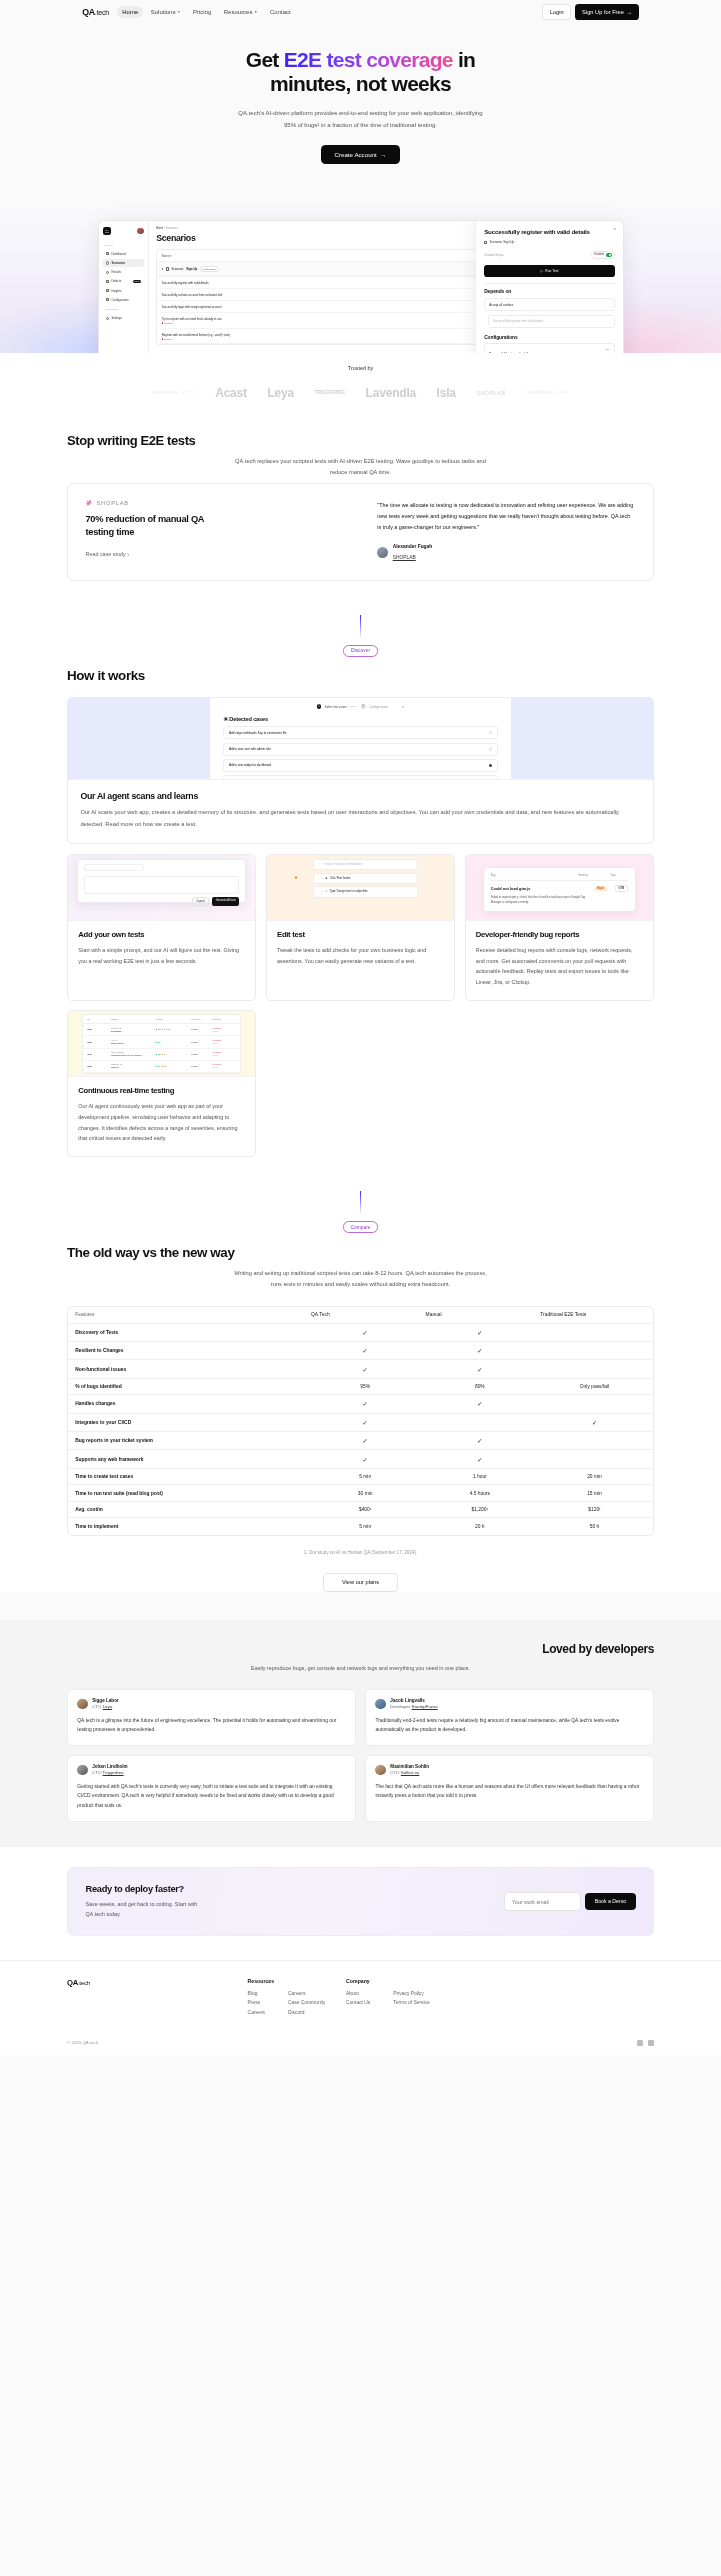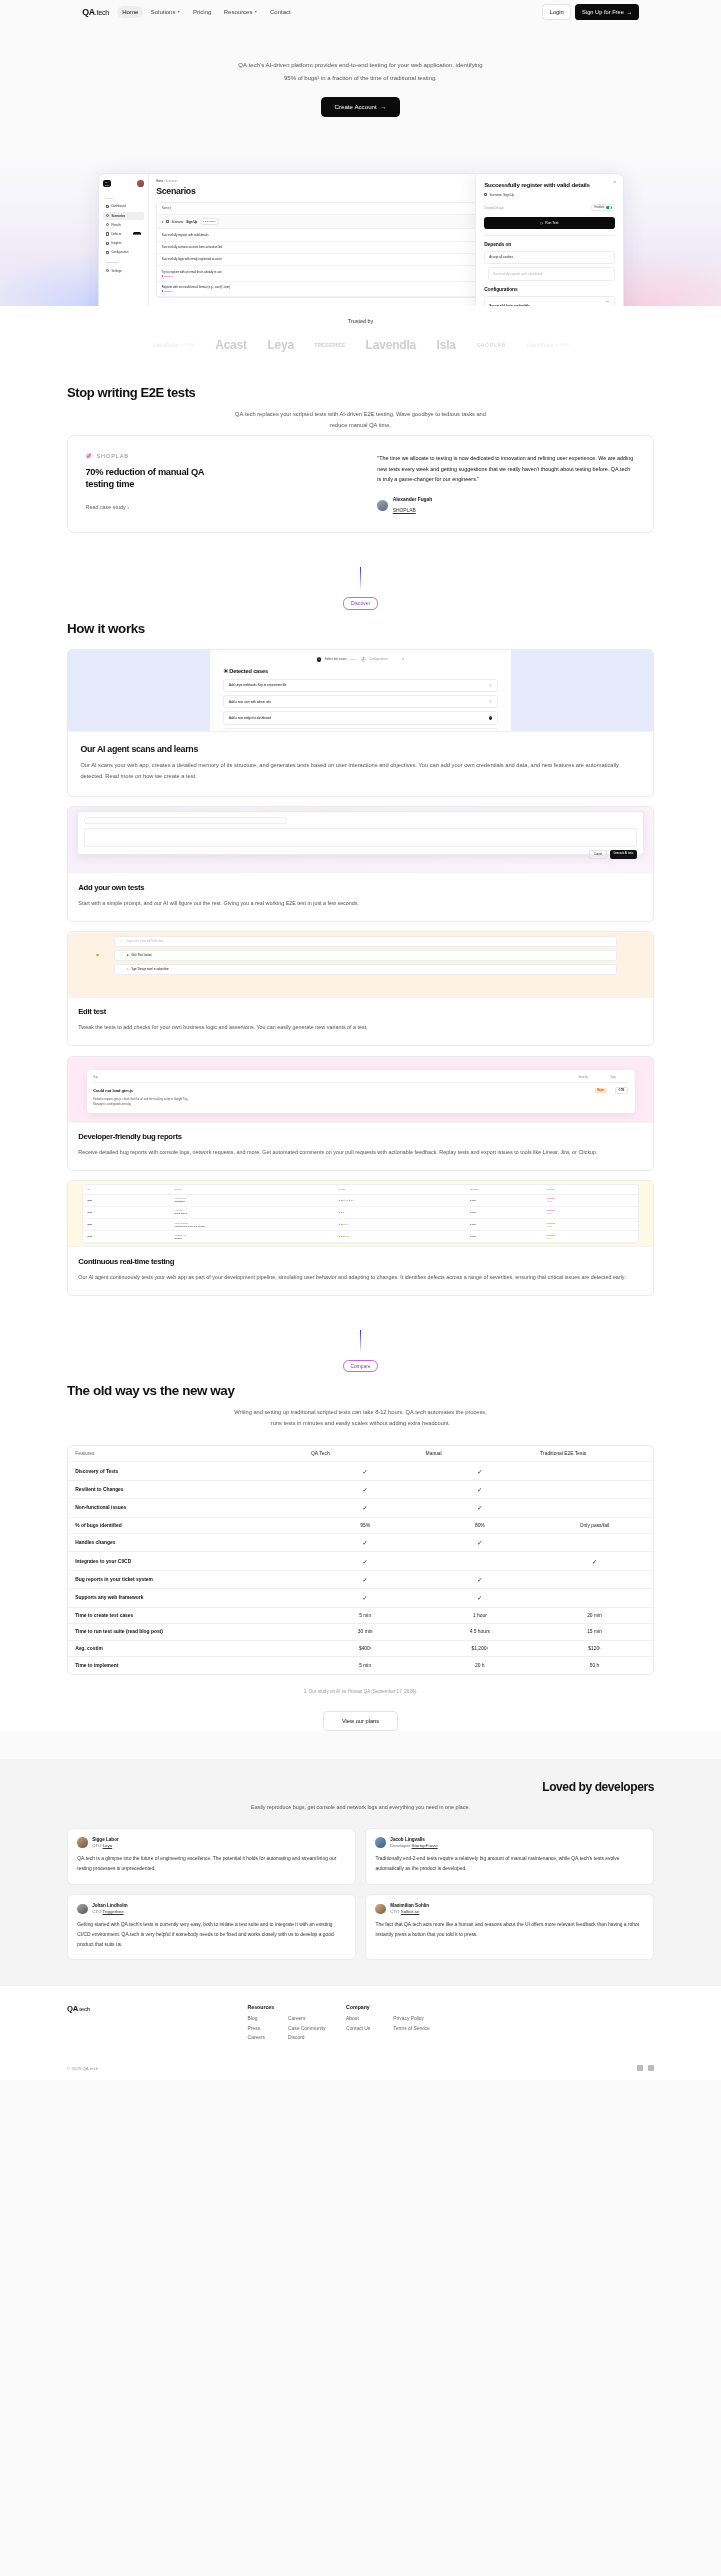--- a/index.html
+++ b/index.html
@@ -107,21 +107,21 @@
   .pill{display:block;width:fit-content;margin:7.2px auto 0;border:0.5px solid #c06ad8;border-radius:5.7px;font-size:4.9px;padding:2.6px 6.7px;
     background:linear-gradient(90deg,#4a2bf0,#c0399f);-webkit-background-clip:text;background-clip:text;color:transparent}
   .sec h2.big{margin-top:11.3px;font-size:13.4px}
 
   
   .fcard{border:0.5px solid #ebebeb;border-radius:5px;background:#fff;overflow:hidden;margin-top:13.4px}
   .fcard .media{height:82px;position:relative;overflow:hidden;border-bottom:0.5px solid #f2f2f2}
   .fcard .body{padding:11.3px 12.4px 13.4px}
   .fcard h3{font-size:8.8px;font-weight:bold;letter-spacing:-0.3px}
   .fcard p{margin-top:6.2px;font-size:5.7px;line-height:2;color:#555}
-  .grid2{display:grid;grid-template-columns:1fr;gap:9.3px;margin-top:9.3px}
+  .grid2{display:grid;grid-template-columns:1fr 1fr 1fr;gap:9.3px;margin-top:9.3px}
   .grid2 .fcard{margin-top:0}
   .grid2 .media{height:66px}
   .grid2 .body{padding:9.3px 10.3px 12.4px}
   .grid2 h3{font-size:7.7px}
   .grid2 p{font-size:5.4px;line-height:1.95}
 
   .m-blue{background:#eef0fd}
   .m-purple{background:linear-gradient(135deg,#f6f0fc,#fbf3f8)}
   .m-orange{background:#fdf2e4}
   .m-yellow{background:#fdf9e3}
@@ -243,20 +243,24 @@
     <div class="navright">
       <div class="btn-login">Login</div>
       <div class="btn-signup">
           <span>Sign Up for Free</span>
           <span>→</span>
         </div>
     </div>
   </div>
 
   <div class="hero">
+    <h1>
+      <span>Get </span><span class="grad">E2E test coverage</span><span> in</span><br>
+      <span>minutes, not weeks</span>
+    </h1>
     <p>QA.tech's AI-driven platform provides end-to-end testing for your web application, identifying 95% of bugs¹ in a fraction of the time of traditional testing.</p>
     <div class="cta">
         <span>Create Account</span>
         <span>→</span>
       </div>
   </div>
 
   <div class="heroshot-band">
     <div class="heroglow"></div>
     <div class="appshot">
@@ -681,20 +685,34 @@
                 <div class="tn">Maximilian Sohlin</div>
                 <div class="tr2"><span>CTO</span> <u>Sollicit.se</u></div>
               </div>
             </div>
           <div class="tq">The fact that QA.tech acts more like a human and reasons about the UI offers more relevant feedback than having a robot instantly press a button that you told it to press.</div>
         </div>
       </div>
     </div>
   </div>
 
+  <div class="ctaband">
+    <div class="inner">
+      <div class="ctabox">
+        <div>
+          <h3>Ready to deploy faster?</h3>
+          <p>Save weeks, and get back to coding. Start with QA.tech today.</p>
+        </div>
+        <div class="ctaform">
+          <input class="emailin" placeholder="Your work email" style="">
+          <div class="bookbtn">Book a Demo</div>
+        </div>
+      </div>
+    </div>
+  </div>
 
   <div class="footer">
     <div class="inner">
       <div class="frow">
         <div class="flogo"><span>QA</span><span class="dt">.tech</span></div>
         <div class="fcol">
           <h4>Resources</h4>
           <div class="fsub">
             <div>
               <span class="fl">Blog</span>

